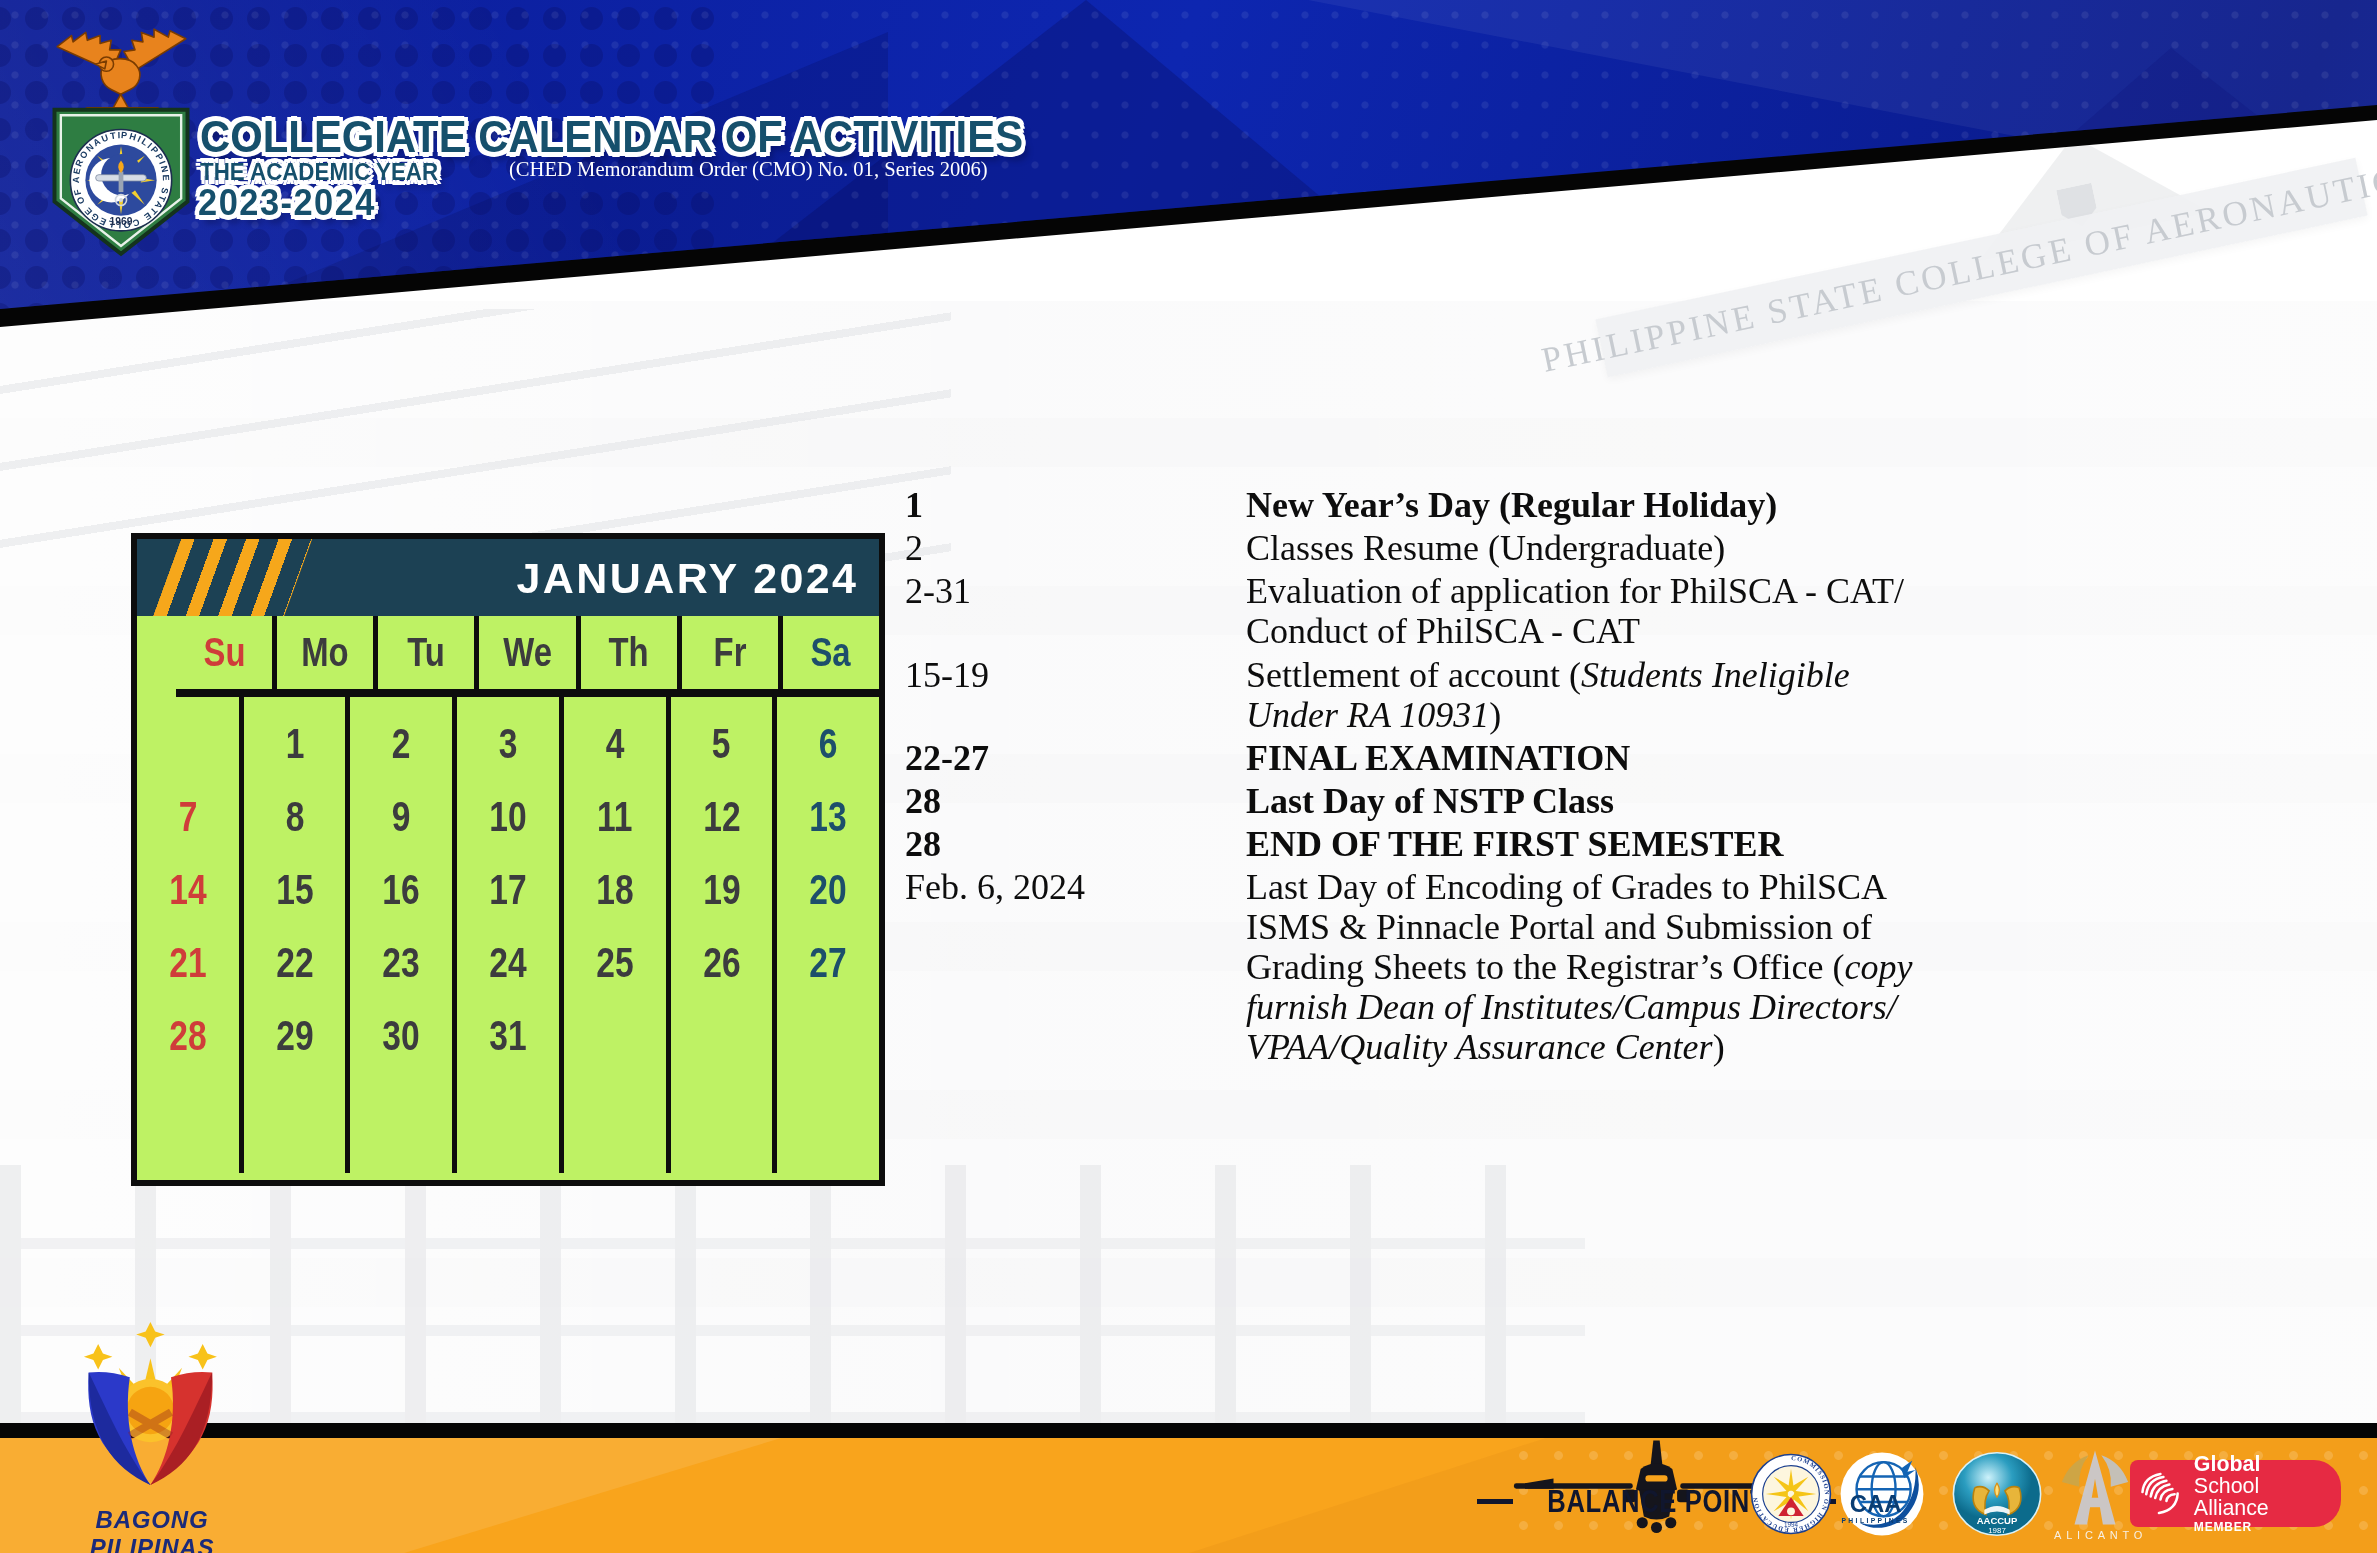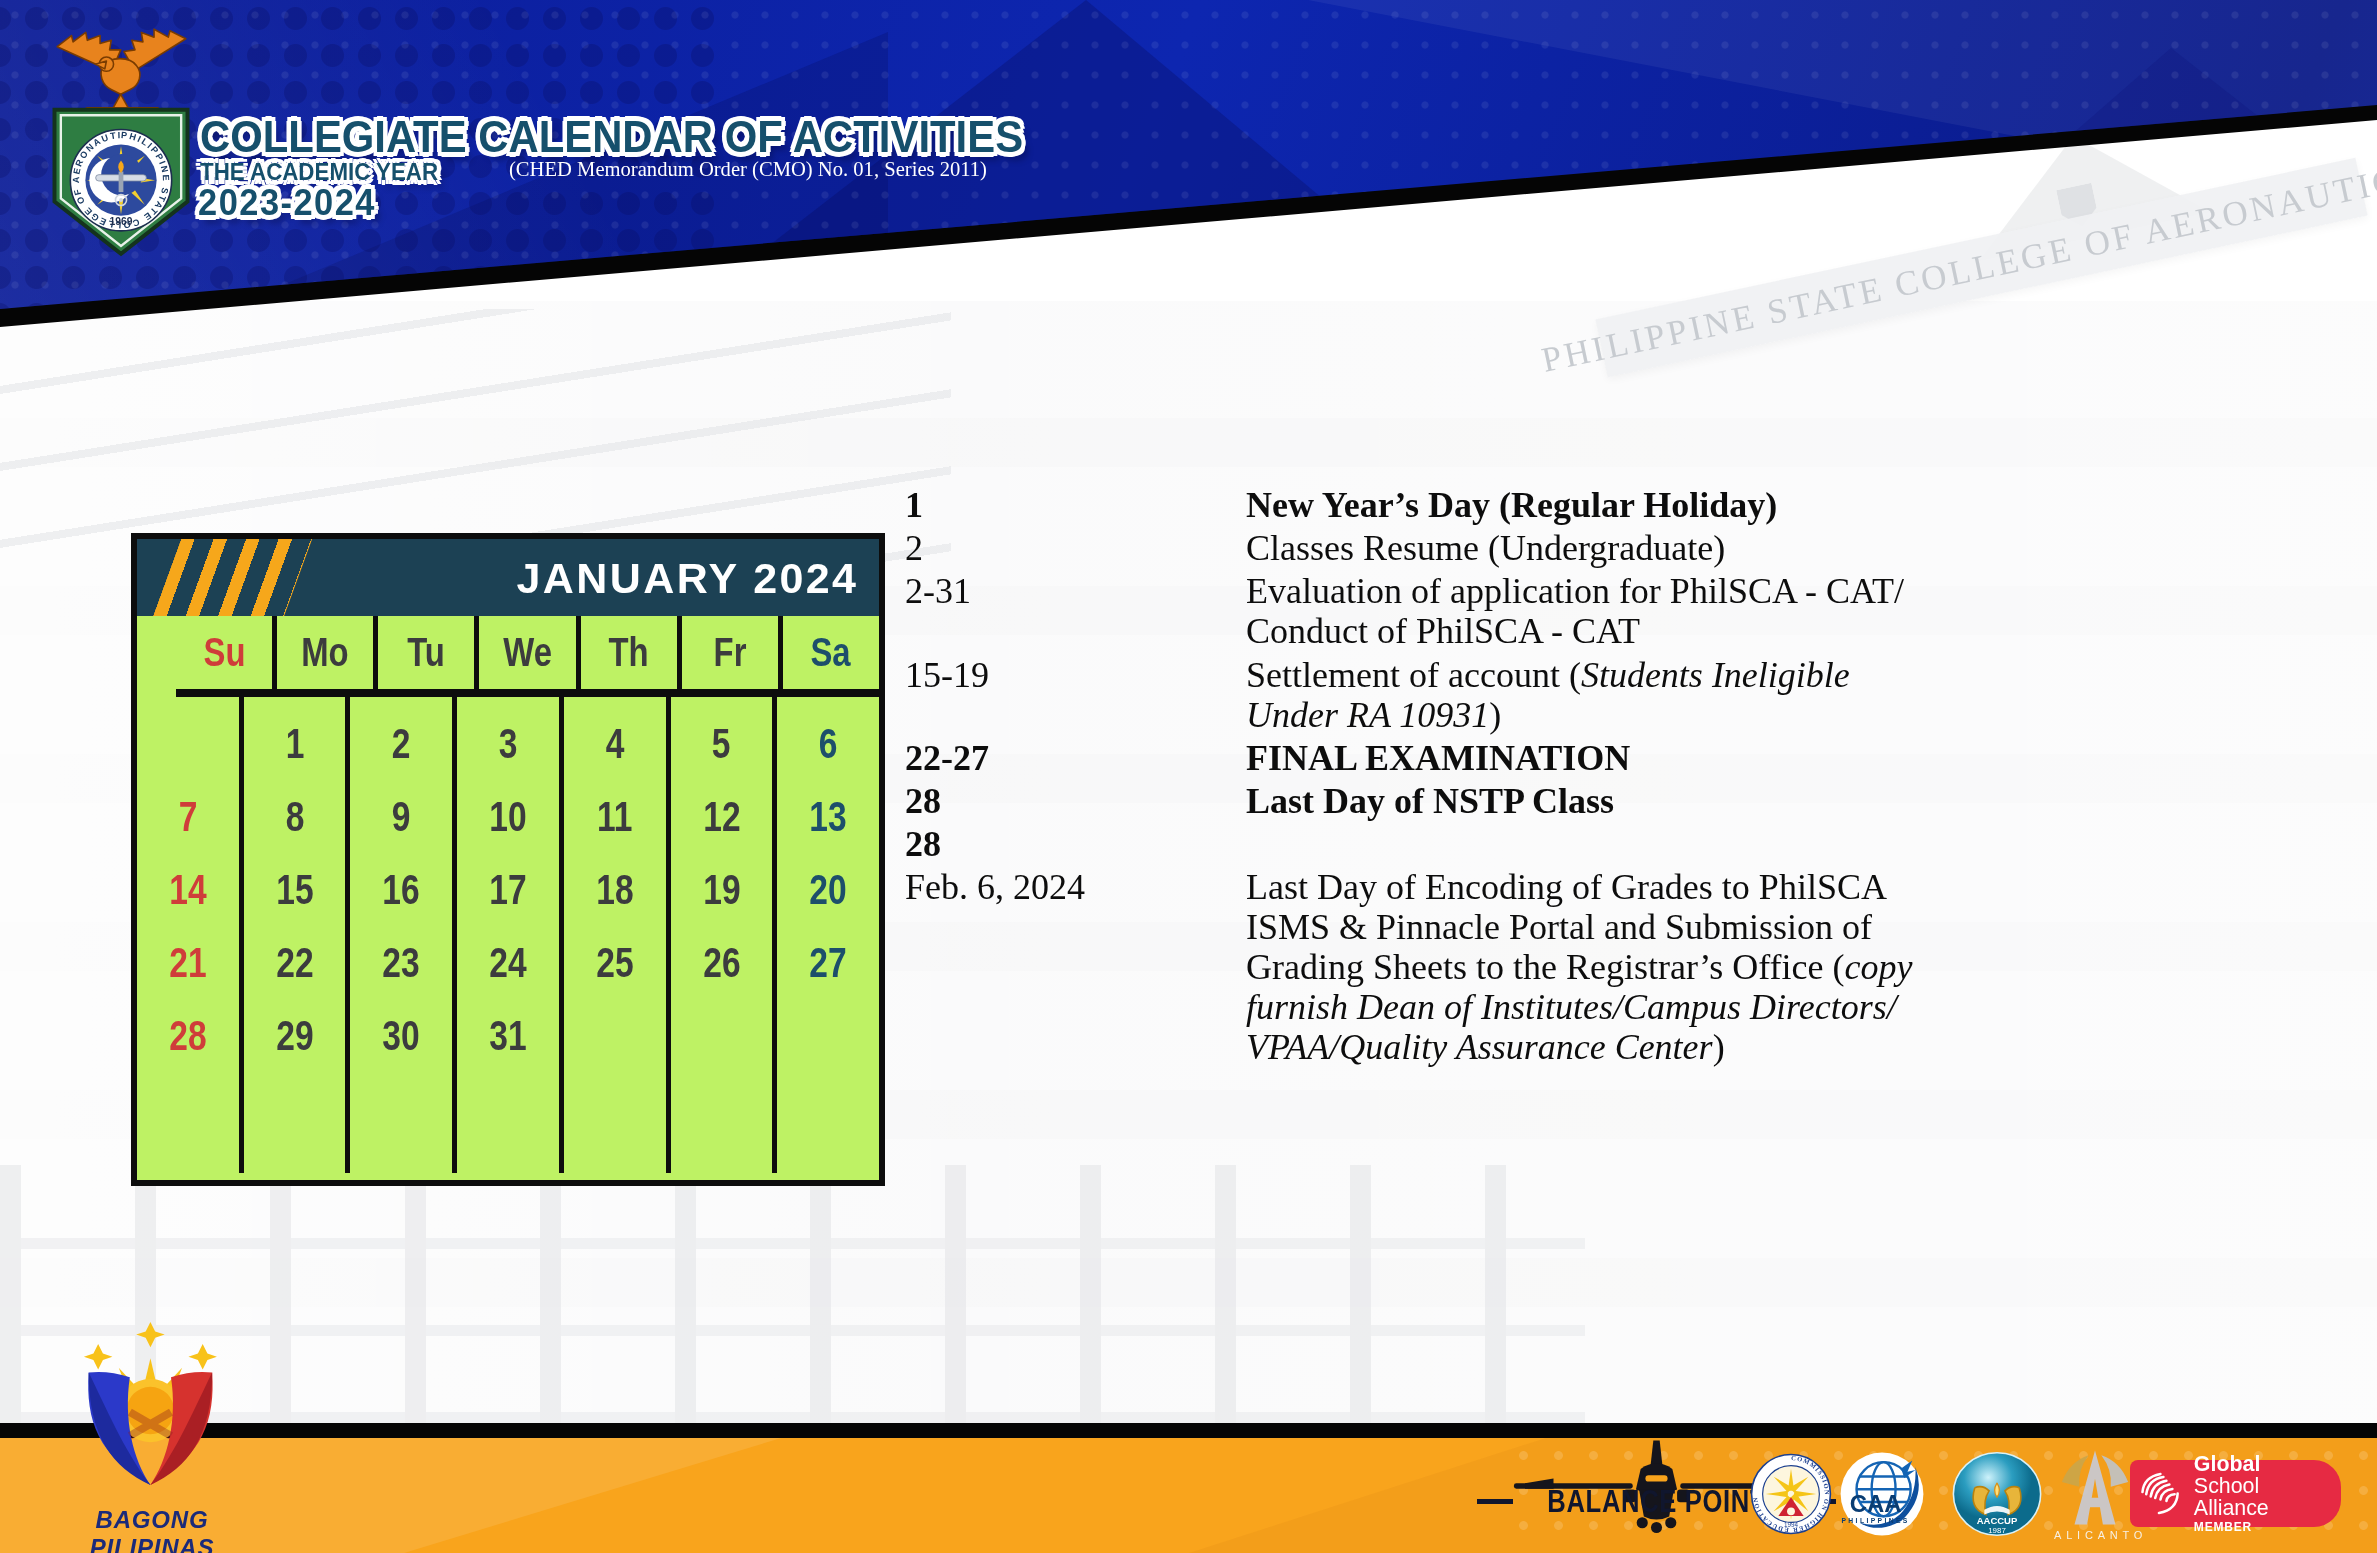--- a/index.html
+++ b/index.html
@@ -185,21 +185,21 @@
       </defs>
     <text font-family="Liberation Sans,sans-serif" font-size="11.5" letter-spacing="2.2" fill="#1b3c63" font-weight="700">
       <textPath href="#sealRing">PHILIPPINE STATE COLLEGE OF AERONAUTICS</textPath>
     </text>
     <text x="92" y="152" text-anchor="middle" font-family="Liberation Sans,sans-serif" font-size="13" fill="#1d2e4f" font-weight="700">1969</text>
   </svg>
 
   <div class="outlined title-main">COLLEGIATE CALENDAR OF ACTIVITIES</div>
   <div class="outlined title-sub">THE ACADEMIC YEAR</div>
   <div class="outlined title-years">2023-2024</div>
-  <div class="cmo-note">(CHED Memorandum Order (CMO) No. 01, Series 2011)</div>
+  <div class="cmo-note">(CHED Memorandum Order (CMO) No. 01, Series 2006)</div>
 
   <div class="calendar">
     <div class="cal-header">
       <div class="cal-stripes"></div>
       <div class="cal-title">JANUARY 2024</div>
     </div>
     <div class="cal-days">
         <div class="cal-day">
           <span class="cal-day-label sunday">Su</span>
         </div>
@@ -359,20 +359,21 @@
       <div class="event">
         <div class="event-date b">22-27</div>
         <div class="event-desc"><span class="b ">FINAL EXAMINATION</span></div>
       </div>
       <div class="event">
         <div class="event-date b">28</div>
         <div class="event-desc"><span class="b ">Last Day of NSTP Class</span></div>
       </div>
       <div class="event">
         <div class="event-date b">28</div>
+        <div class="event-desc"><span class="b ">END OF THE FIRST SEMESTER</span></div>
       </div>
       <div class="event">
         <div class="event-date">Feb. 6, 2024</div>
         <div class="event-desc"><span>Last Day of Encoding of Grades to PhilSCA
 ISMS &amp; Pinnacle Portal and Submission of
 Grading Sheets to the Registrar’s Office (</span><span class="i">copy
 furnish Dean of Institutes/Campus Directors/
 VPAA/Quality Assurance Center</span><span>)</span></div>
       </div>
     </div>

